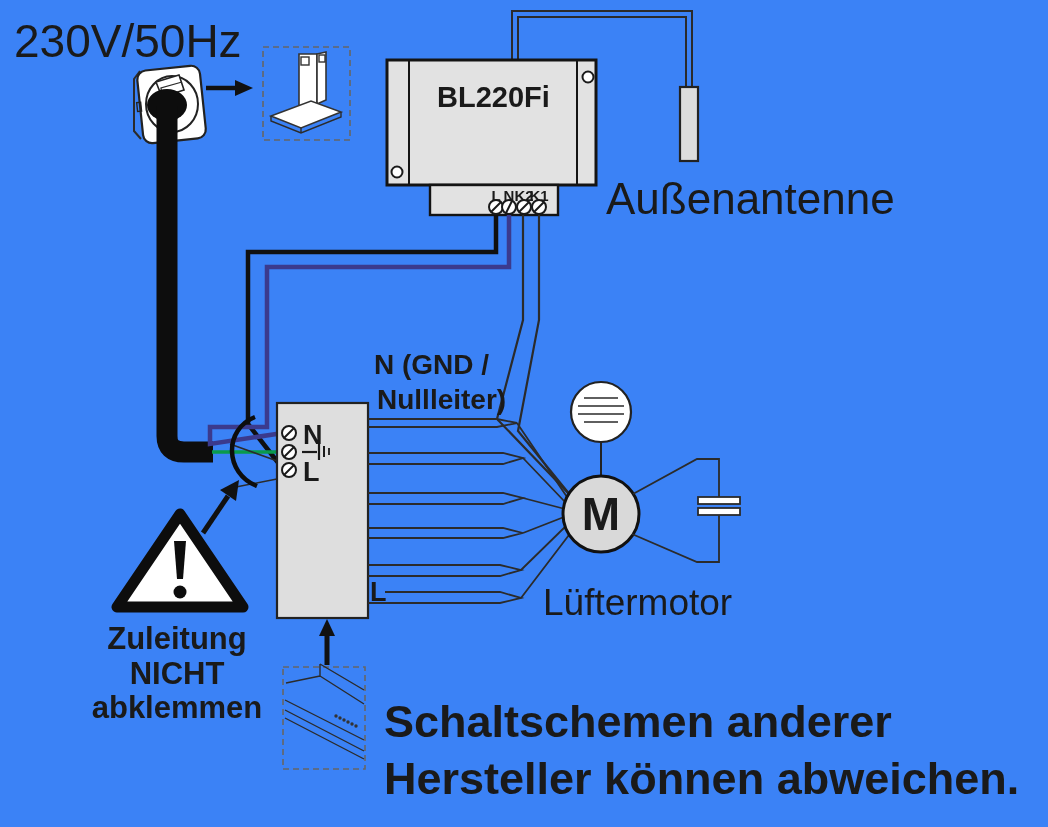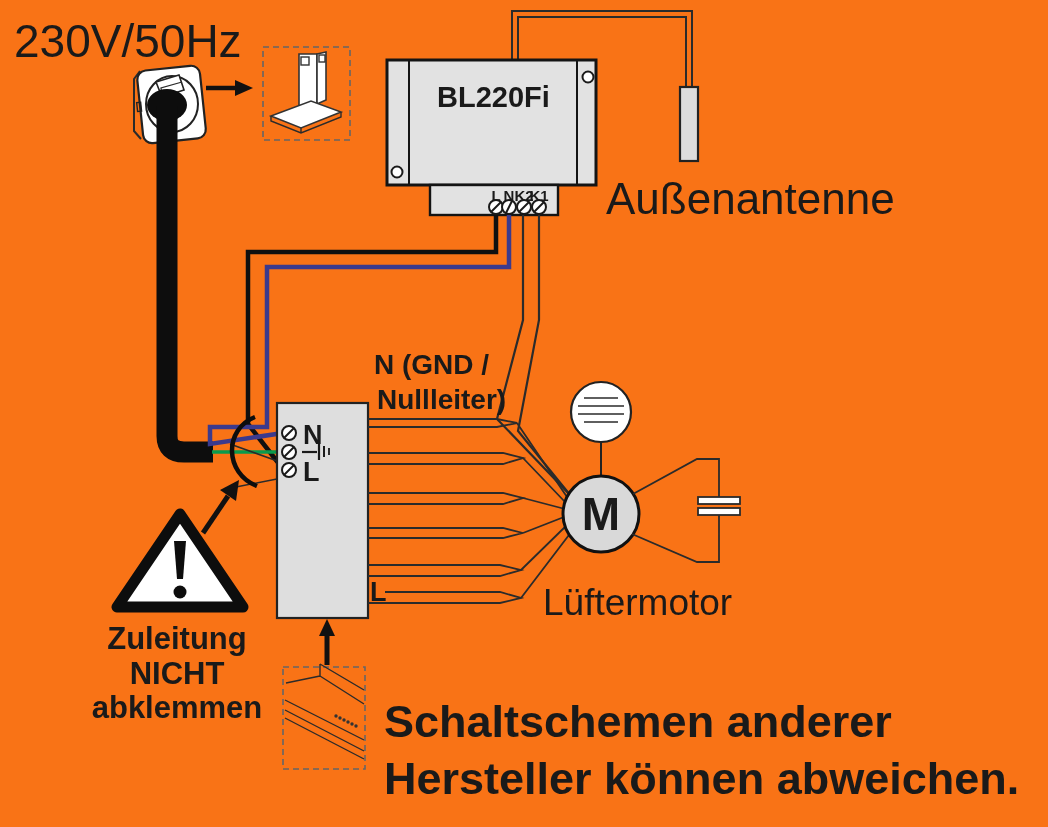--- a/index.html
+++ b/index.html
@@ -1,17 +1,17 @@
 <!DOCTYPE html>
 <html style="--wire-neutral: #3b3a8d; --wire-earth: #0a9a4d; --wire-live: #101010; --panel-fill: #e2e2e2; --motor-fill: #d9d9d9;"><head>
 <meta charset="utf-8">
 <style>
   html,body{margin:0;padding:0;background:#fff;}
   .stage{
-    position:relative;width:1048px;height:827px;background:#f97316;
+    position:relative;width:1048px;height:827px;background:#3b82f6;
     font-family:"Liberation Sans",sans-serif;overflow:hidden;
   }
   svg{position:absolute;left:0;top:0;}
   text{fill:#1a1a1a;}
   .t-reg{font-weight:400;}
   .t-bold{font-weight:700;}
   .ln{stroke:#2b2b2b;fill:none;}
   .wire-outline{stroke:#2b2b2b;stroke-width:1.8;fill:none;}
   .panel{fill:var(--panel-fill);stroke:#141414;}
   .screw{fill:#fff;stroke:#1a1a1a;stroke-width:2;}

